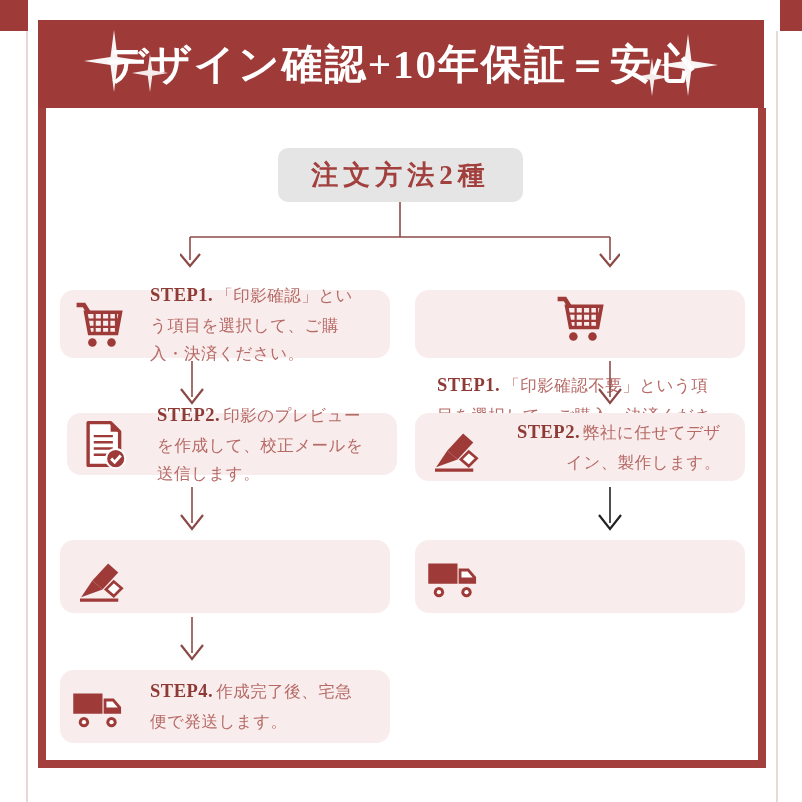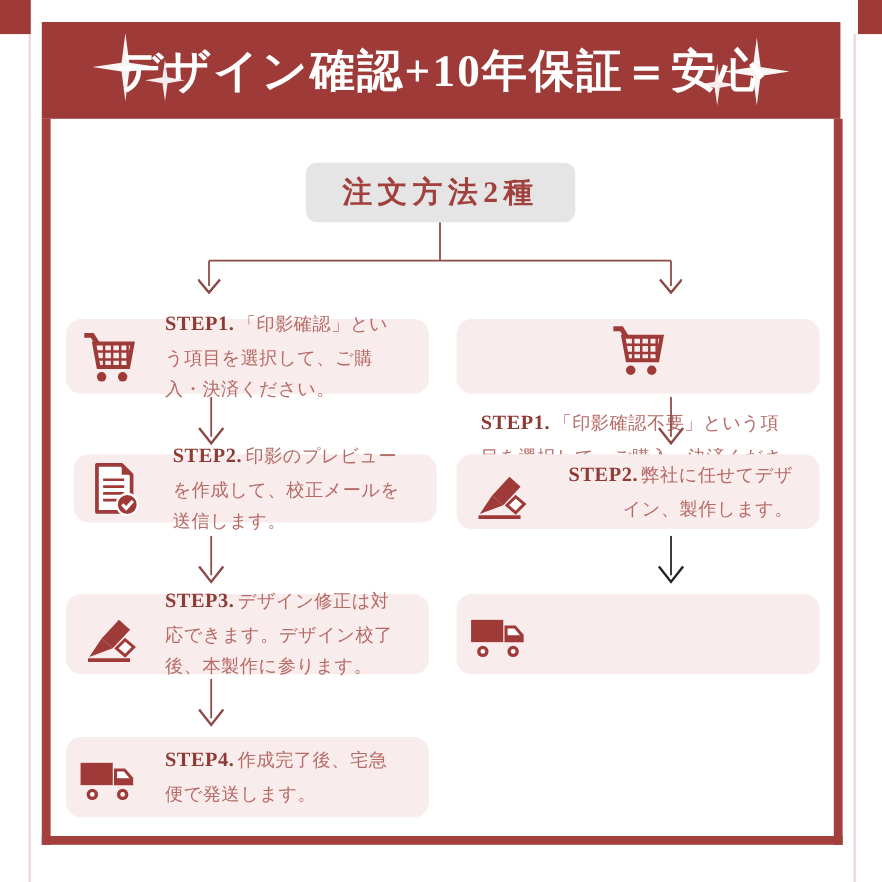--- a/index.html
+++ b/index.html
@@ -139,21 +139,20 @@
 
 <div class="step-box l3">
   <span class="step-icon">
     <svg viewBox="0 0 48 48">
       <polygon points="19,27 33,12 42,20 28,35" fill="#9e3b39"></polygon>
       <polygon points="19,27 28,35 9,42" fill="#9e3b39"></polygon>
       <polygon points="31,35 38,28 45,34 38,41" fill="#ffffff" stroke="#9e3b39" stroke-width="2.4"></polygon>
       <path d="M8 44.5 H42" stroke="#9e3b39" stroke-width="3"></path>
     </svg>
   </span>
-  <p class="step-text"><span class="step-label">STEP3.</span><span>デザイン修正は対応できます。デザイン校了後、本製作に参ります。</span></p>
 </div>
 
 <div class="step-box l4">
   <span class="step-icon">
     <svg viewBox="0 0 48 48">
       <rect x="2" y="12" width="26" height="18" fill="#9e3b39"></rect>
       <path d="M29 16.5 H38 L44.5 24 V30 H29 Z" fill="#9e3b39"></path>
       <path d="M31.5 19 H37 L41.5 24.5 H31.5 Z" fill="#ffffff"></path>
       <circle cx="11.5" cy="37.5" r="4.6" fill="#9e3b39"></circle>
       <circle cx="11.5" cy="37.5" r="1.9" fill="#ffffff"></circle>

